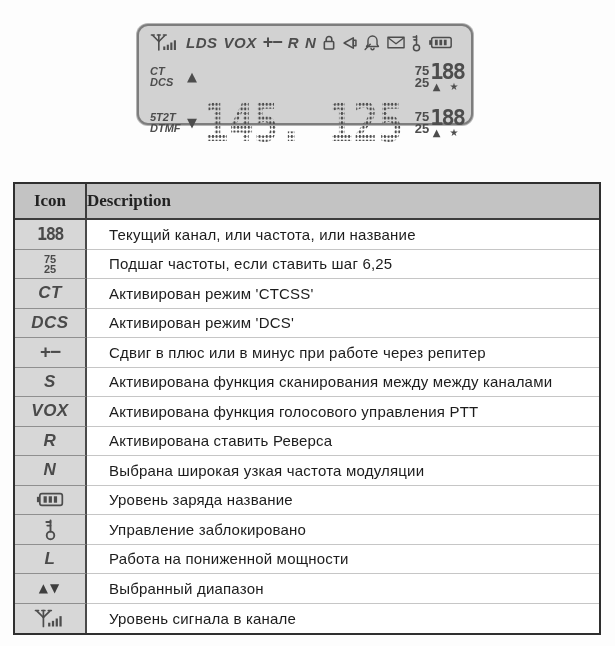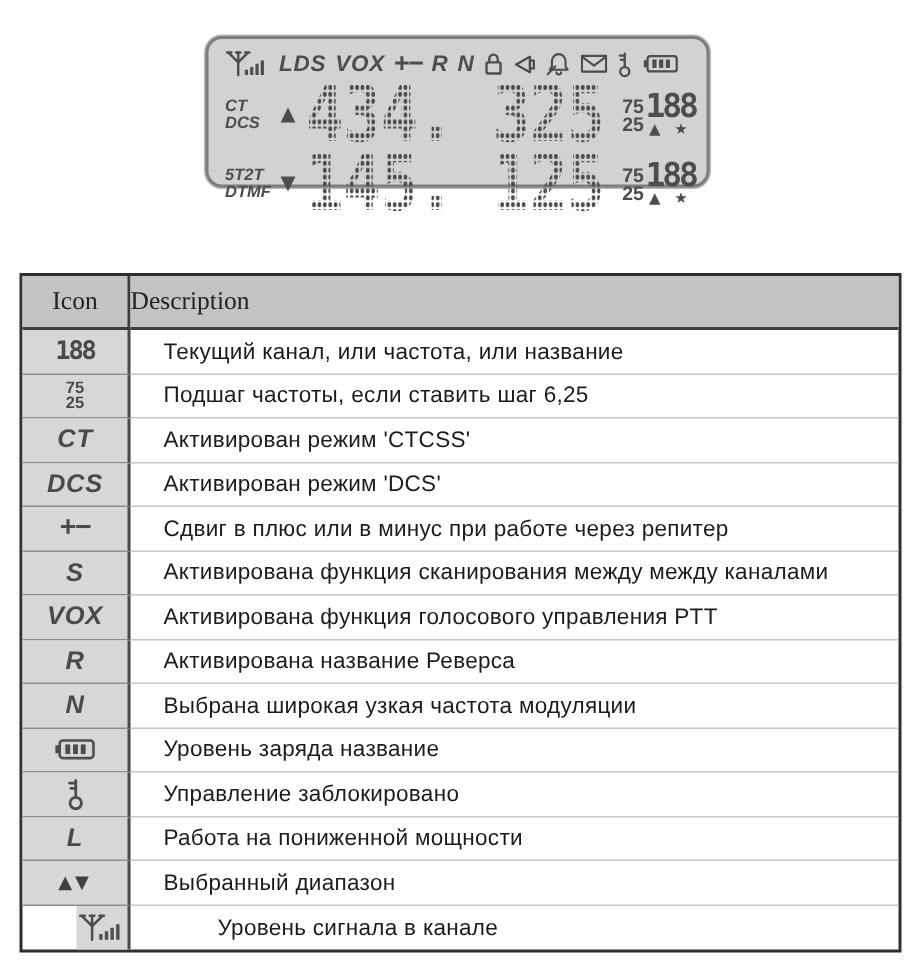--- a/index.html
+++ b/index.html
@@ -81,39 +81,39 @@
   }
 
   
   .itable{
     position:absolute;left:13px;top:182px;width:588px;
     display:grid;grid-template-columns:72px 1fr;
     border:2px solid #2f2f2f;background:#fff;
   }
   .th{
     background:var(--hdr-bg);
-    font-family:"Liberation Serif",serif;font-weight:normal;font-size:17px;color:#222;
+    font-family:"Liberation Serif",serif;font-weight:bold;font-size:17px;color:#222;
     height:36px;display:flex;align-items:center;
     border-bottom:2px solid #3c3c3c;
   }
   .th-icon{justify-content:center;border-right:2px solid #3c3c3c;}
   .th-desc{}
   .trow{display:contents;}
   .icon-cell{
     background:var(--icell-bg);
     border-right:2px solid #4a4a4a;border-bottom:1px solid #8f8f8f;
     height:29.5px;display:flex;align-items:center;justify-content:center;
     color:#4a4a4a;
   }
   .desc-cell{
     border-bottom:1px solid #c6c6c6;
     display:flex;align-items:center;padding-left:22px;
     font-size:15px;color:#1c1c1c;letter-spacing:.2px;
   }
-  .trow:last-child .icon-cell,.trow:last-child .desc-cell{border-bottom:none;margin-left:36px;}
+  .trow:last-child .icon-cell,.trow:last-child .desc-cell{border-bottom:none;}
 
   .icon-cell .ic-label{font-size:17px;color:#4a4a4a;}
   .icon-cell .ic-label.plusminus{font-size:19px;}
   .t-seg{
     font-family:"DejaVu Sans Mono",monospace;font-weight:bold;
     font-size:17px;letter-spacing:-1.5px;color:#4a4a4a;
   }
   .t-stack{
     display:flex;flex-direction:column;align-items:center;
     font-weight:bold;font-size:11px;line-height:10px;color:#4a4a4a;
@@ -178,23 +178,20 @@
     <rect x="11.8" y="4" width="3" height="6" fill="#4d4d4d" stroke="none"></rect>
     <rect x="16.6" y="4" width="3" height="6" fill="#4d4d4d" stroke="none"></rect>
   </svg>
     </div>
 <div class="lcd-row">
     <div class="mode">
       <span>CT</span>
       <span>DCS</span>
     </div>
     <div class="band-arrow">▲</div>
-    <div class="freq">
-      <span class="freq-text">434. 325</span>
-    </div>
     <div class="rb">
       <div class="frac">
         <span>75</span>
         <span>25</span>
       </div>
       <div class="chan">
         <span class="seg">188</span>
         <span class="marks">▲ ★</span>
       </div>
     </div>
@@ -266,21 +263,21 @@
     <div class="trow">
     <div class="icon-cell">
         <span class="ic-label">VOX</span>
       </div>
     <div class="desc-cell">Активирована функция голосового управления PTT</div>
   </div>
     <div class="trow">
     <div class="icon-cell">
         <span class="ic-label">R</span>
       </div>
-    <div class="desc-cell">Активирована название Реверса</div>
+    <div class="desc-cell">Активирована ставить Реверса</div>
   </div>
     <div class="trow">
     <div class="icon-cell">
         <span class="ic-label">N</span>
       </div>
     <div class="desc-cell">Выбрана широкая узкая частота модуляции</div>
   </div>
     <div class="trow">
     <div class="icon-cell">
         <svg class="ic-battery" width="25" height="13" viewBox="0 0 26 14" fill="none" stroke="#4d4d4d" stroke-width="1.6">

